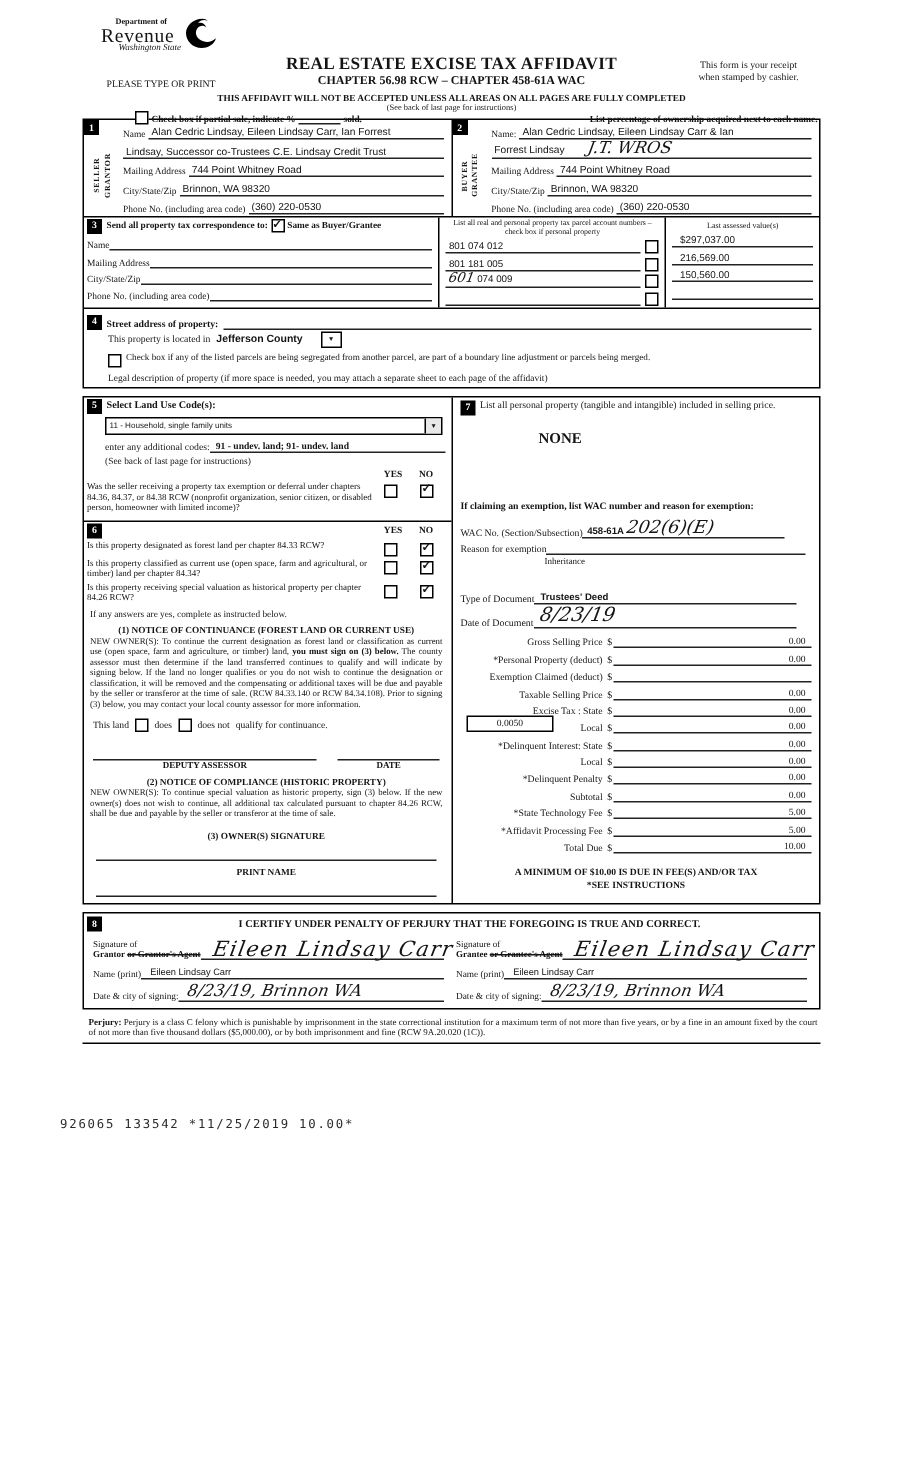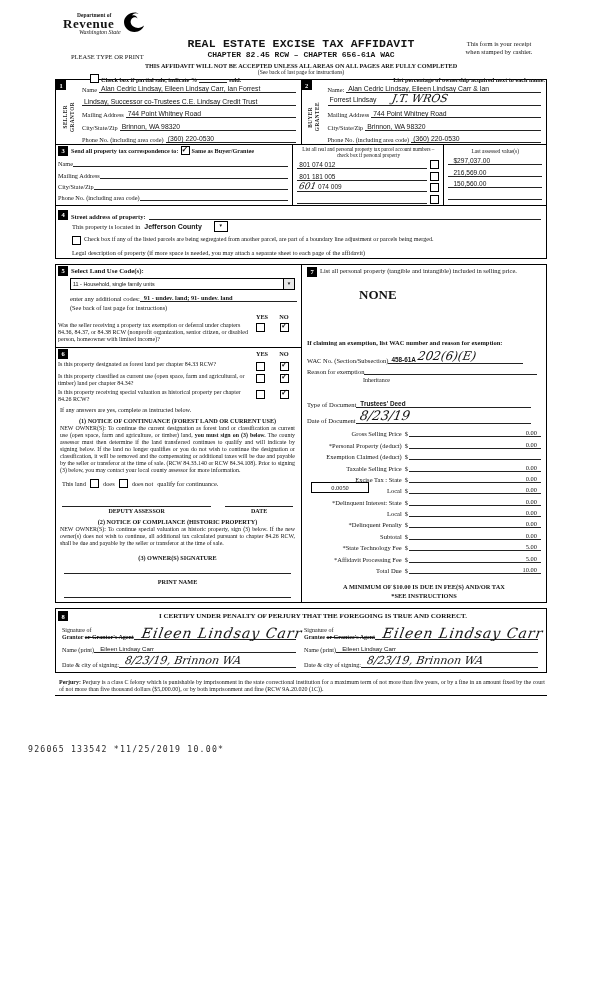--- a/index.html
+++ b/index.html
@@ -10,24 +10,24 @@
   .sans{font-family:"Liberation Sans",sans-serif;}
   .hand{font-family:"DejaVu Serif",serif;font-style:italic;display:inline-block;transform:skewX(-10deg);white-space:nowrap;}
   .h9{font-size:9px;} .h11{font-size:11px;} .h12{font-size:12px;} .h13{font-size:13px;}
   .h14{font-size:14px;letter-spacing:1px;}
   .struck{text-decoration:line-through;}
   .mono{font-family:"DejaVu Sans Mono",monospace;}
   
   .hdr{position:relative;height:69px;}
   .logo{position:absolute;left:8px;top:2px;display:flex;}
   .logo .l1{font-size:5.5px;font-weight:bold;margin-left:14px;}
-  .logo .l2{font-size:13px;font-weight:bold;letter-spacing:.5px;line-height:11px;}
+  .logo .l2{font-size:13px;font-weight:normal;letter-spacing:.5px;line-height:11px;text-align:center;}
   .logo .l3{font-size:6px;font-style:italic;margin-left:16px;}
   .swirl{margin-left:2px;margin-top:0px;}
-  .titles{position:absolute;left:0;right:0;top:27px;text-align:center;font-family:Liberation Mono, monospace;}
+  .titles{position:absolute;left:0;right:0;top:27px;text-align:center;}
   .title{font-size:11.5px;font-weight:bold;letter-spacing:.2px;}
   .chapter{font-size:8px;font-weight:bold;}
   .receipt{position:absolute;right:0;top:30px;width:96px;font-size:6.5px;text-align:center;line-height:7.5px;}
   .please{position:absolute;left:16px;top:43px;font-size:6.5px;}
   .warning{position:absolute;left:0;right:0;top:52px;text-align:center;font-size:6.2px;font-weight:bold;}
   .seeback{position:absolute;left:0;right:0;top:58.5px;text-align:center;font-size:5.6px;}
   .partialrow{position:absolute;top:63.5px;left:35px;right:2px;display:flex;align-items:flex-end;gap:2px;font-size:6.2px;font-weight:bold;}
   .w28{width:28px;}
   .uline{border-bottom:.8px solid #222;display:inline-block;}
   .sp1{flex:1;}
@@ -95,21 +95,21 @@
   .ifyes{font-size:6.2px;margin-top:3px;padding-left:2px;}
   .qualify{display:flex;align-items:center;gap:4px;font-size:6.4px;margin-top:5px;padding-left:4px;}
   .dsrow{display:flex;gap:14px;margin-top:10px;padding:0 4px;}
   .dsl{flex:2.2;} .dsr{flex:1;}
   .uline2{border-bottom:.8px solid #222;height:8px;}
   .dslbl{text-align:center;font-size:6px;font-weight:bold;margin-top:1px;}
   .uline3{border-bottom:.8px solid #222;height:12px;margin:0 6px;}
   
   .s7h{display:flex;gap:3px;align-items:flex-start;}
   .s7lbl{font-size:6.5px;line-height:7.8px;}
-  .none{font-size:13px;font-weight:bold;margin:10px 0 0 52px;}
+  .none{font-size:10px;font-weight:bold;margin:10px 0 0 52px;}
   .gapA{height:36px;} .gapB{height:12px;}
   .exline{font-size:6.5px;font-weight:bold;}
   .wacrow{display:flex;align-items:flex-end;font-size:6.5px;margin-top:4px;height:14px;}
   .wacline{flex:1;border-bottom:.8px solid #222;padding-left:3px;display:flex;align-items:flex-end;gap:2px;margin-right:18px;}
   .wacpre{font-size:6.4px;font-weight:bold;}
   .rearow{display:flex;align-items:flex-end;font-size:6.5px;height:11px;}
   .rearow .fval{margin-right:4px;}
   .inh{font-size:6px;margin:2px 0 0 56px;}
   .tdrow{display:flex;align-items:flex-end;font-size:6.6px;height:13px;}
   .tdval{flex:1;border-bottom:.8px solid #222;padding-left:4px;margin-right:10px;}
@@ -132,42 +132,42 @@
   .siglbl{font-size:6px;line-height:6.8px;white-space:nowrap;}
   .sigline{flex:1;border-bottom:.9px solid #222;height:16px;position:relative;}
   .sigline .hand{position:absolute;left:8px;bottom:-2px;}
   .nprow{display:flex;align-items:flex-end;font-size:6.2px;height:12.5px;}
   .npval{flex:1;border-bottom:.8px solid #222;padding-left:6px;font-size:6.2px;}
   
   .perj{border-bottom:1px solid #000;margin-top:4px;padding:2px 2px 2px 4px;font-size:6px;line-height:7px;text-align:justify;}
   .foot{display:flex;align-items:center;margin-top:2px;font-size:6px;}
   .foot .f2{flex:1;text-align:center;font-size:8px;letter-spacing:.3px;}
   .foot .f3{font-size:7.5px;}
-  .stamp{position:absolute;left:28px;top:744px;font-size:8.2px;letter-spacing:1.2px;color:#2a2a2a;}
+  .stamp{position:absolute;left:40px;top:744px;font-size:8.2px;letter-spacing:1.2px;color:#2a2a2a;}
 </style>
 </head>
 <body>
 
 <div class="page">
 <div class="form">
 
   <div class="hdr">
     <div class="logo">
       <div>
         <div class="l1">Department of</div>
         <div class="l2">Revenue</div>
         <div class="l3">Washington State</div>
       </div>
       <svg class="swirl" width="24" height="21" viewBox="0 0 24 21">
         <path d="M12 0.5 C5.5 0.5 1 5.5 1 10 c0 5.5 4.5 10 10.5 10 c5 0 8.5-3 9.5-6.5 c-2.5 2.2-5.5 3-8.5 2 c-4.5-1.5-6-5.5-4-8.5 c1.5-2 4.5-2.5 6-0.5 c-0.5-2.5-3-4-5.5-3 c1.5-2 4-2.8 6.5-1.5 C14.5 1 13.5 0.5 12 0.5 z" fill="#000"></path>
       </svg>
     </div>
     <div class="titles">
       <div class="title">REAL ESTATE EXCISE TAX AFFIDAVIT</div>
-      <div class="chapter">CHAPTER 82.45 RCW – CHAPTER 656-61A WAC</div>
+      <div class="chapter">CHAPTER 56.98 RCW – CHAPTER 458-61A WAC</div>
     </div>
     <div class="receipt">
       <div>This form is your receipt</div>
       <div>when stamped by cashier.</div>
     </div>
     <div class="please">PLEASE TYPE OR PRINT</div>
     <div class="warning">THIS AFFIDAVIT WILL NOT BE ACCEPTED UNLESS ALL AREAS ON ALL PAGES ARE FULLY COMPLETED</div>
     <div class="seeback">(See back of last page for instructions)</div>
     <div class="partialrow">
       <span class="cb"></span>

